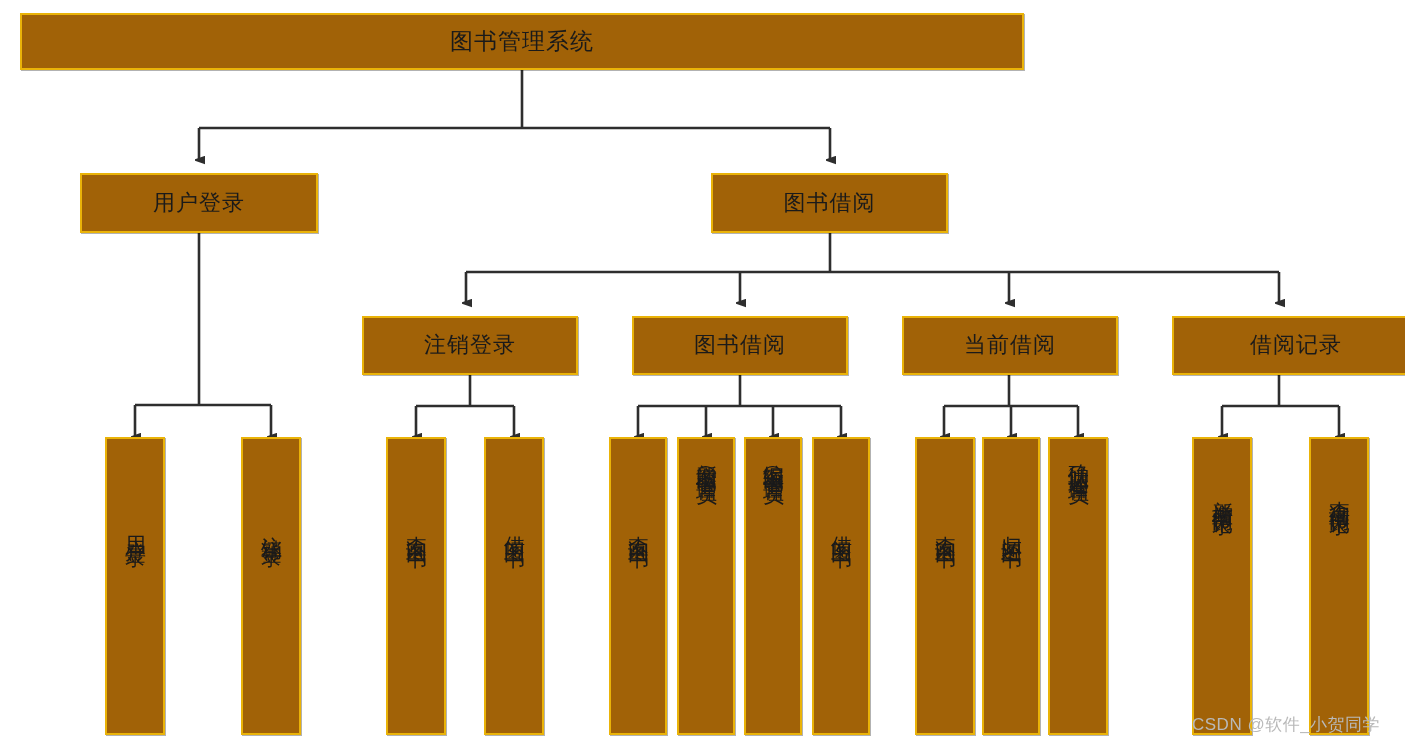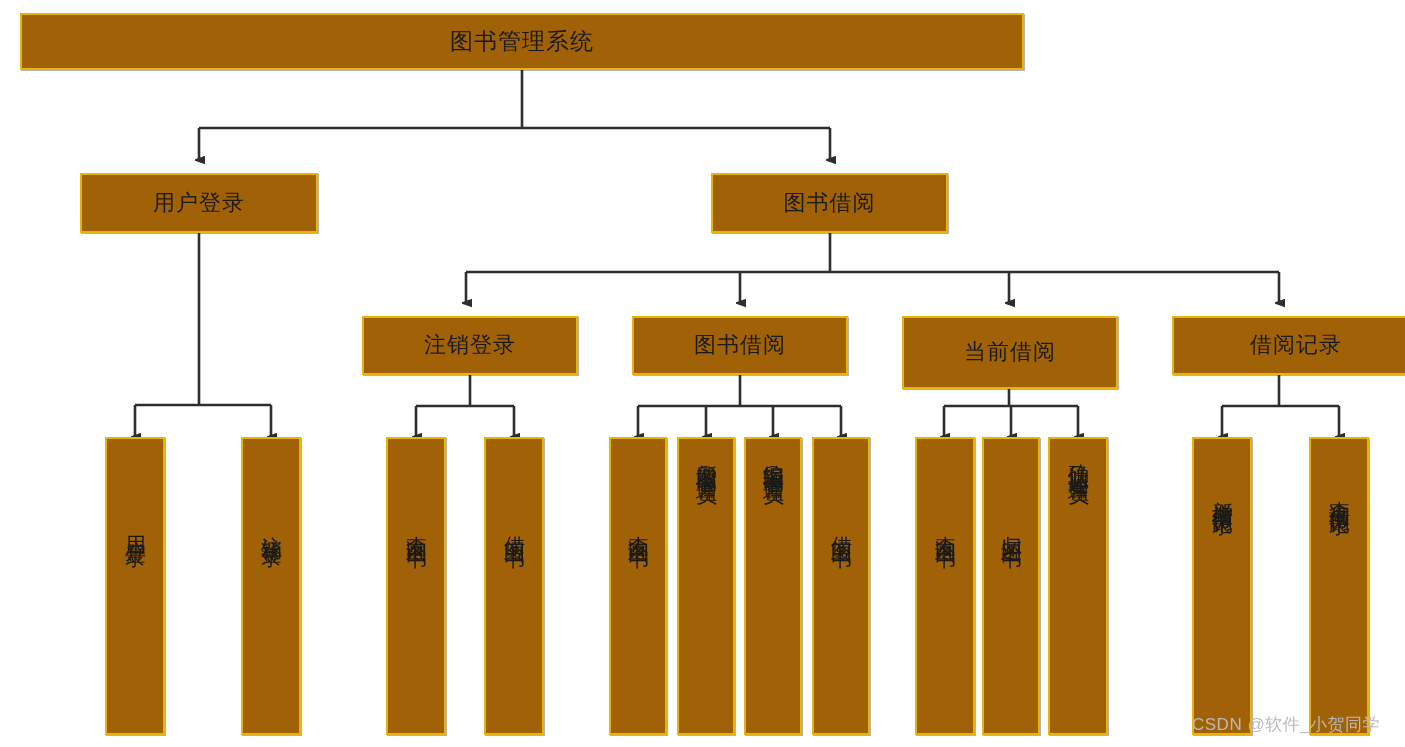--- a/index.html
+++ b/index.html
@@ -147,21 +147,21 @@
   <div class="node h-node" style="left:711px; top:173px; width:237px; height:60px;">
     <span class="lbl">图书借阅</span>
   </div>
 
   <div class="node h-node" style="left:362px; top:316px; width:216px; height:59px;">
     <span class="lbl">注销登录</span>
   </div>
   <div class="node h-node" style="left:632px; top:316px; width:216px; height:59px;">
     <span class="lbl">图书借阅</span>
   </div>
-  <div class="node h-node" style="left:902px; top:316px; width:216px; height:73px;">
+  <div class="node h-node" style="left:902px; top:316px; width:216px; height:59px;">
     <span class="lbl">当前借阅</span>
   </div>
   <div class="node h-node" style="left:1172px; top:316px; width:248px; height:59px;">
     <span class="lbl">借阅记录</span>
   </div>
 
   <div class="node v-node" style="left:105px; top:437px; width:60px; height:298px; padding-top:80px;">
     <span class="lbl">用户登录</span>
   </div>
   <div class="node v-node" style="left:241px; top:437px; width:60px; height:298px; padding-top:80px;">

